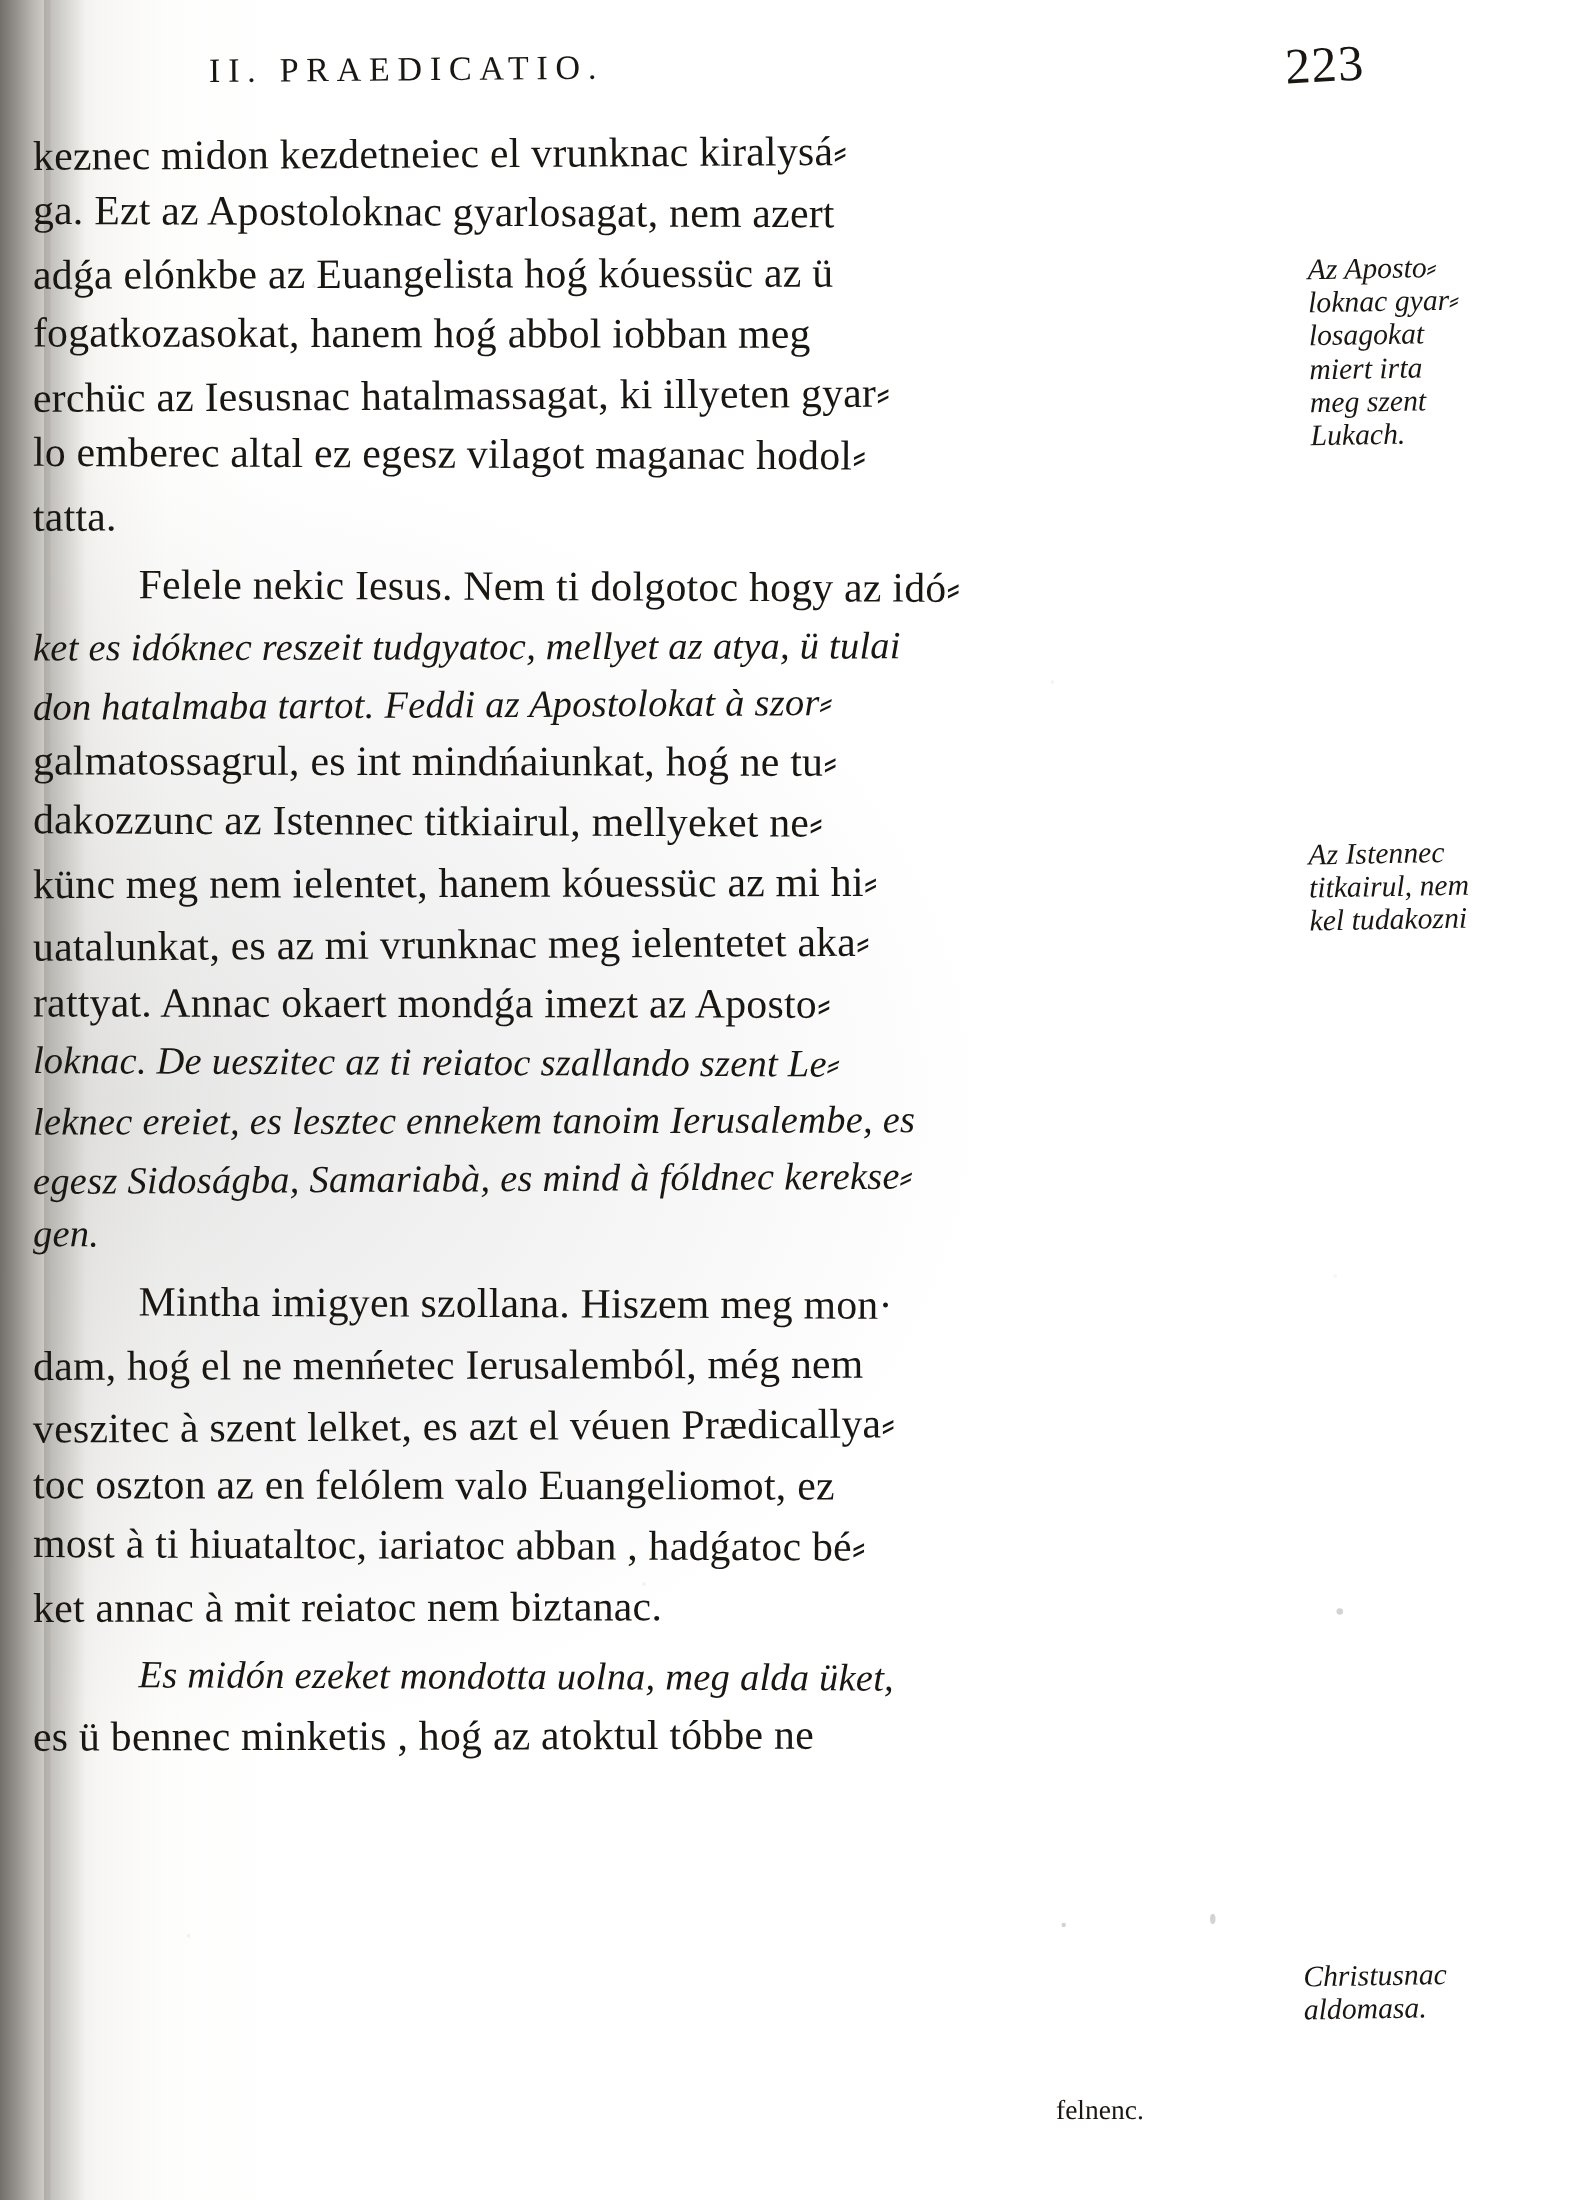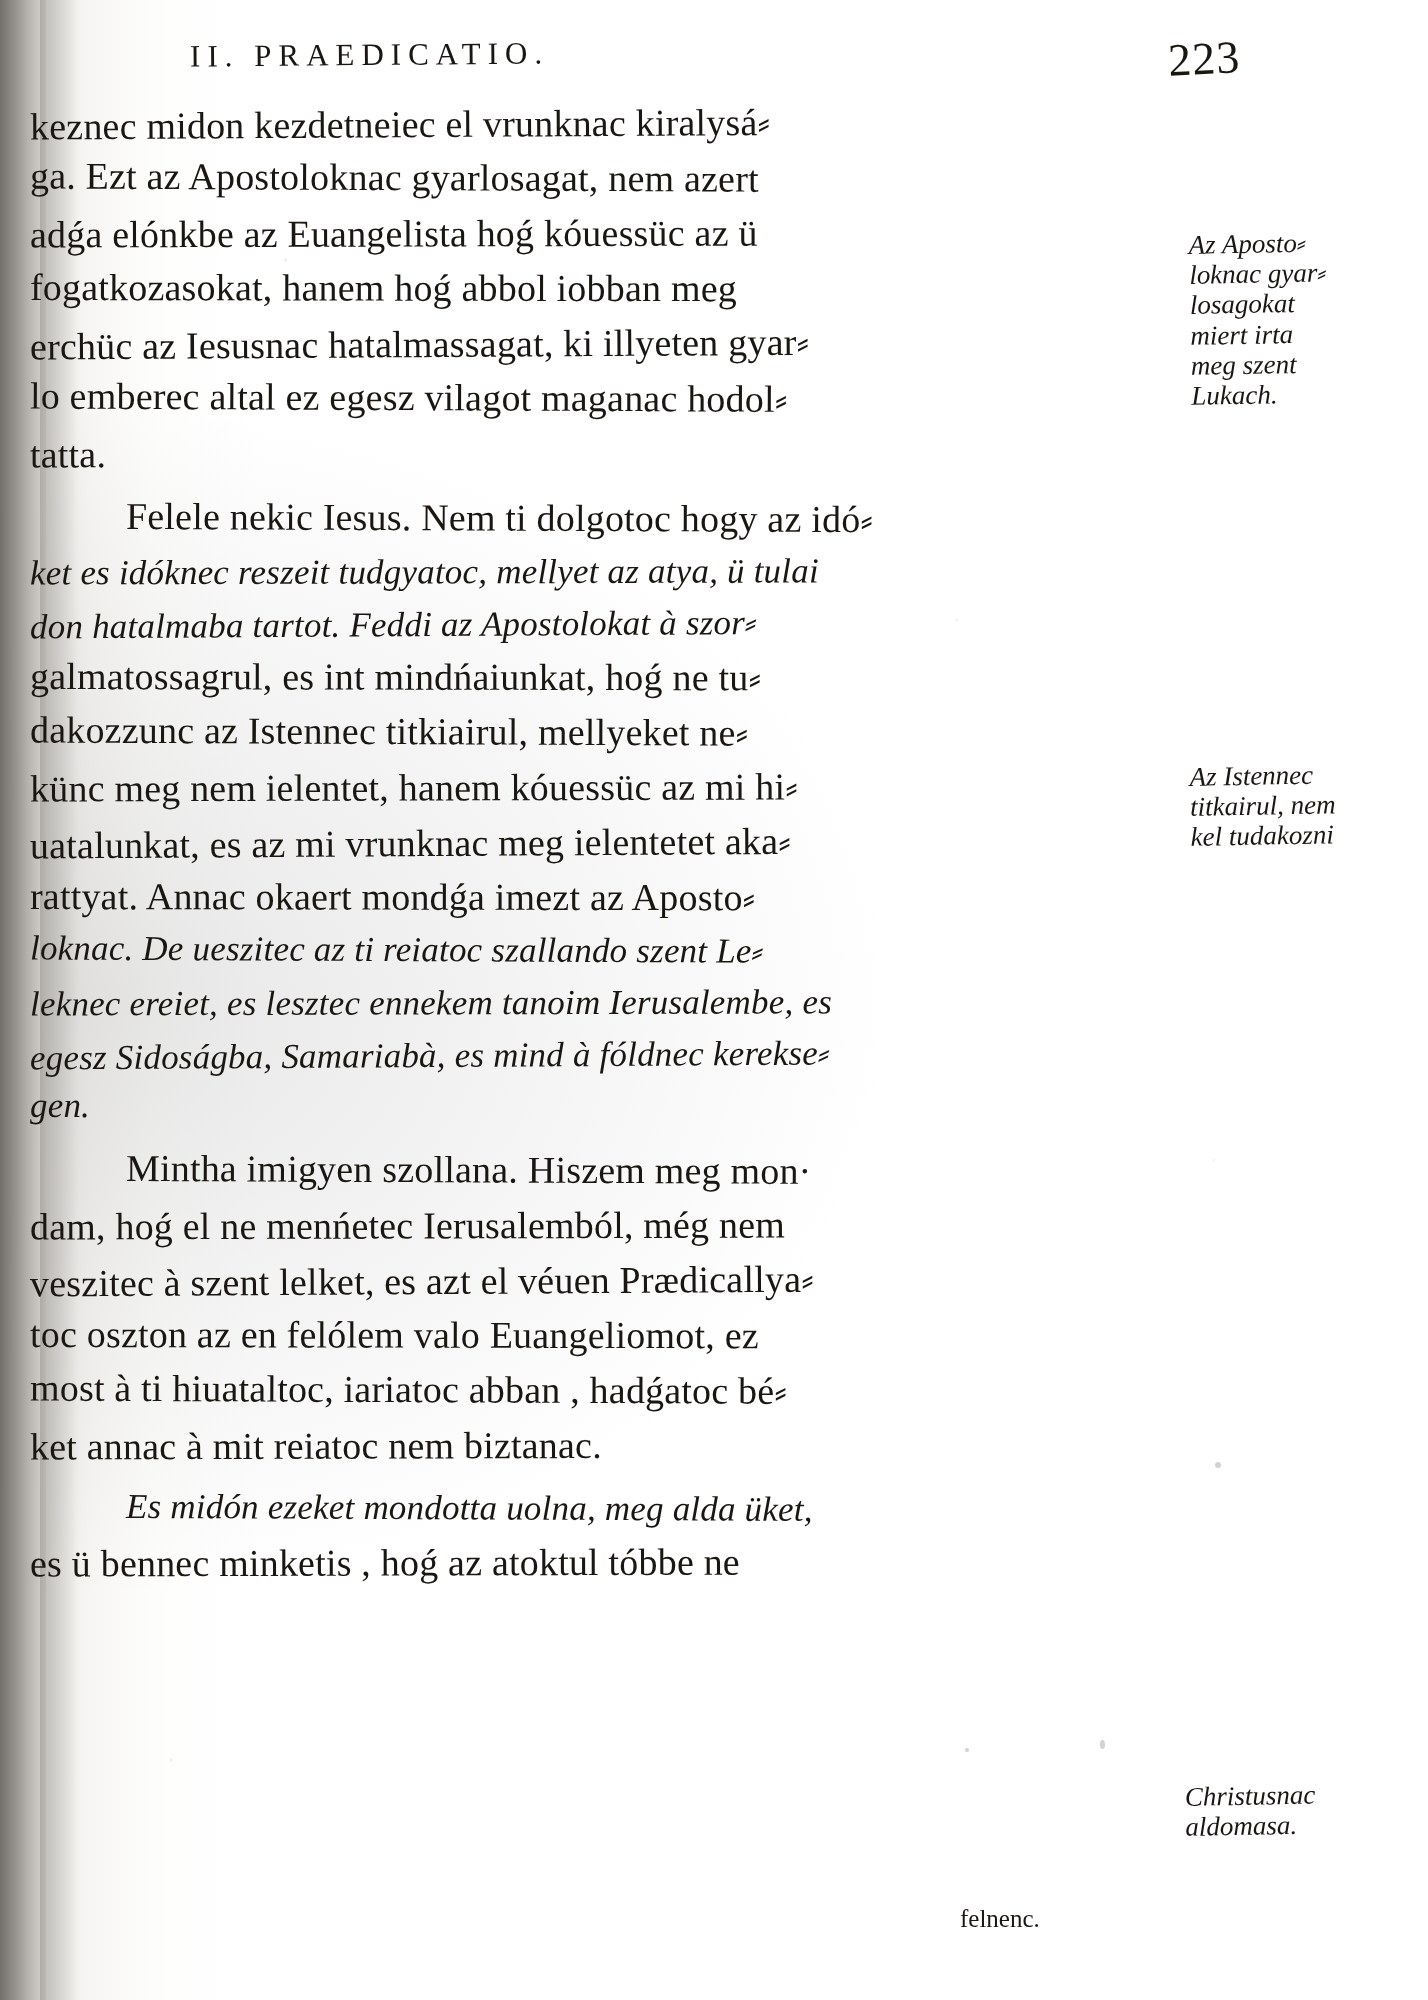--- a/index.html
+++ b/index.html
@@ -49,21 +49,21 @@
       radial-gradient(circle at 12% 88%, rgba(60,55,50,.06) 0 1.3px, transparent 2px);
     pointer-events: none;
   }
 
   
   #header {
     position: absolute;
     left: 190px; top: 28px;
     width: 1010px;
     display: flex;
-    align-items: center;
+    align-items: flex-end;
     justify-content: space-between;
   }
   #running-title {
     font-size: 31px;
     letter-spacing: 7px;
     font-variant: small-caps;
     white-space: nowrap;
     transform: rotate(-0.5deg);
     font-family: "Liberation Serif", serif;
   }
@@ -72,21 +72,21 @@
     font-family: "Liberation Serif", serif;
     letter-spacing: 1px;
     transform: rotate(-3deg) translateY(4px);
     margin-right: -40px;
   }
 
   
   #textcol {
     position: absolute;
     left: 30px;
-    top: 104px;
+    top: 120px;
     width: 1140px;
   }
   .line {
     font-size: 38px;
     line-height: 1.0;
     margin-bottom: 17px;
     white-space: nowrap;
     font-family: "Liberation Serif", serif;
     letter-spacing: .2px;
   }

